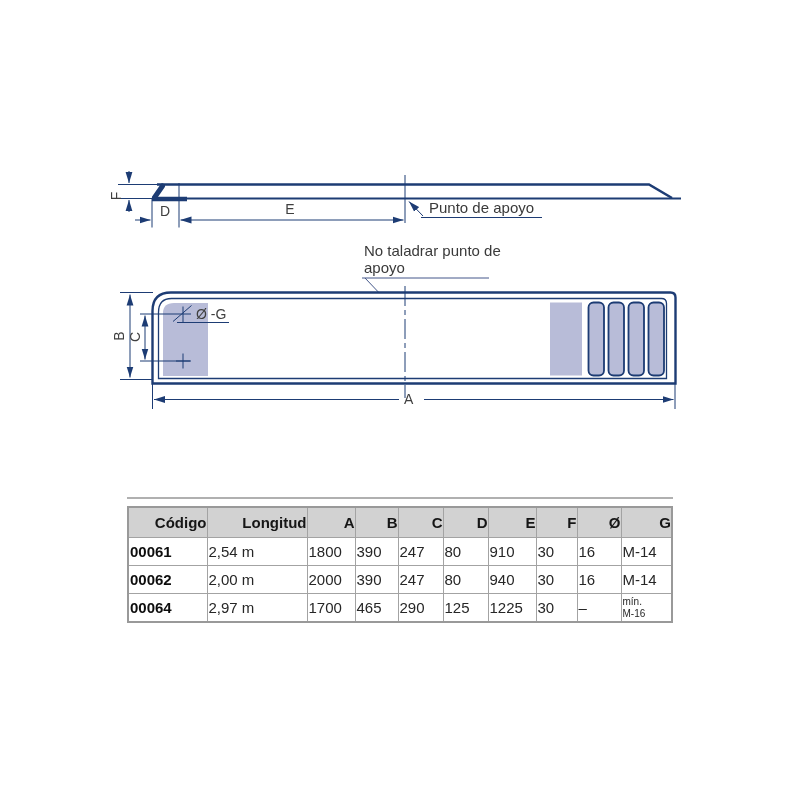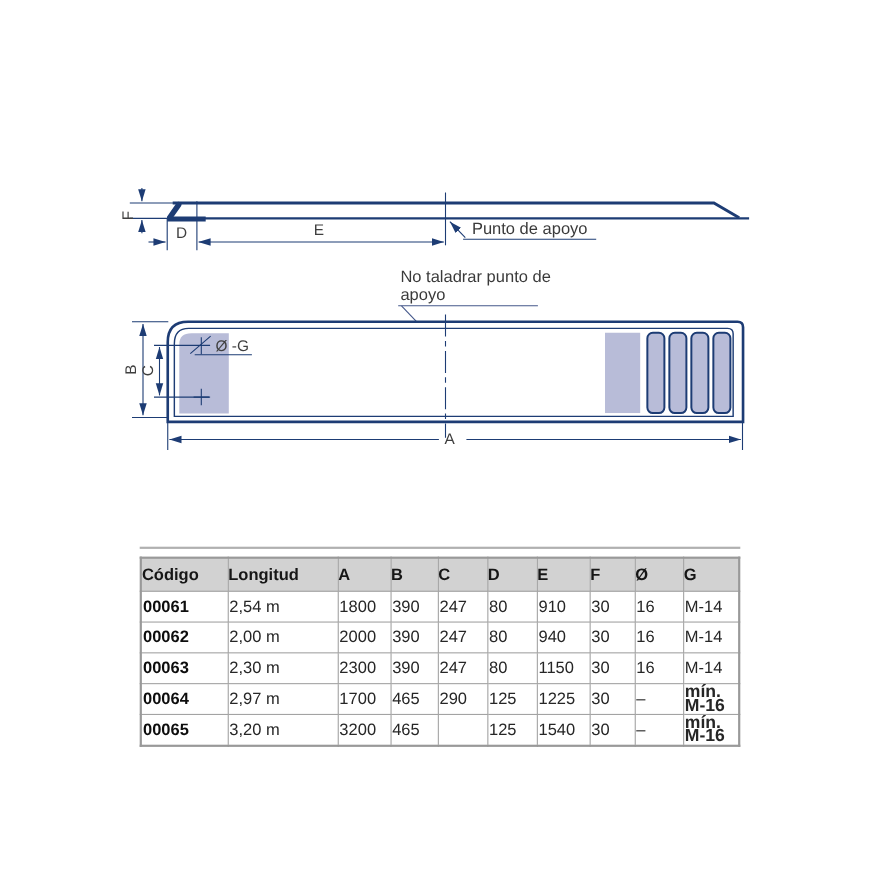--- a/index.html
+++ b/index.html
@@ -16,29 +16,29 @@
   .table-wrap{position:absolute;left:127px;top:497px;width:546px;}
   .top-rule{height:2px;background:#b0b0b0;margin-bottom:7px;}
   table.spec{
     width:546px;border-collapse:collapse;table-layout:fixed;
     border:2px solid #999999;
     font-family:"Liberation Sans", sans-serif;
   }
   table.spec th{
     background:#d2d2d2;border:1px solid #a3a3a3;
     font-size:15px;font-weight:bold;color:#161616;
-    height:29px;text-align:left;padding:0;
+    height:29px;text-align:right;padding:0;
   }
   table.spec td{
     background:#ffffff;border:1px solid #a3a3a3;
     font-size:15px;color:#262626;height:27px;
     padding:0 1px;
   }
   table.spec td.codigo{font-weight:bold;color:#0d0d0d;}
-  table.spec td.small{font-size:16px;line-height:11.5px;white-space:pre-line;font-weight:bold;}
+  table.spec td.small{font-size:10px;line-height:11.5px;white-space:pre-line;}
 </style>
 </head>
 <body>
 
 <svg id="drawing" width="800" height="480" viewBox="0 0 800 480">
   <defs>
     <marker id="arr" markerUnits="userSpaceOnUse" markerWidth="11" markerHeight="8" refX="11" refY="4" orient="auto-start-reverse">
       <polygon points="0,0.6 11,4 0,7.4" fill="#1d3c74"></polygon>
     </marker>
   </defs>
@@ -170,52 +170,27 @@
         <td>2000</td>
         <td>390</td>
         <td>247</td>
         <td>80</td>
         <td>940</td>
         <td>30</td>
         <td>16</td>
         <td>M-14</td>
       </tr>
       <tr>
-        <td class="codigo">00063</td>
-        <td>2,30 m</td>
-        <td>2300</td>
-        <td>390</td>
-        <td>247</td>
-        <td>80</td>
-        <td>1150</td>
-        <td>30</td>
-        <td>16</td>
-        <td>M-14</td>
-      </tr>
-      <tr>
         <td class="codigo">00064</td>
         <td>2,97 m</td>
         <td>1700</td>
         <td>465</td>
         <td>290</td>
         <td>125</td>
         <td>1225</td>
         <td>30</td>
         <td>–</td>
         <td class="small">mín.
 M-16</td>
       </tr>
-      <tr>
-        <td class="codigo">00065</td>
-        <td>3,20 m</td>
-        <td>3200</td>
-        <td>465</td>
-        <td></td>
-        <td>125</td>
-        <td>1540</td>
-        <td>30</td>
-        <td>–</td>
-        <td class="small">mín.
-M-16</td>
-      </tr>
     </tbody>
   </table>
 </div>
 
 </body></html>

